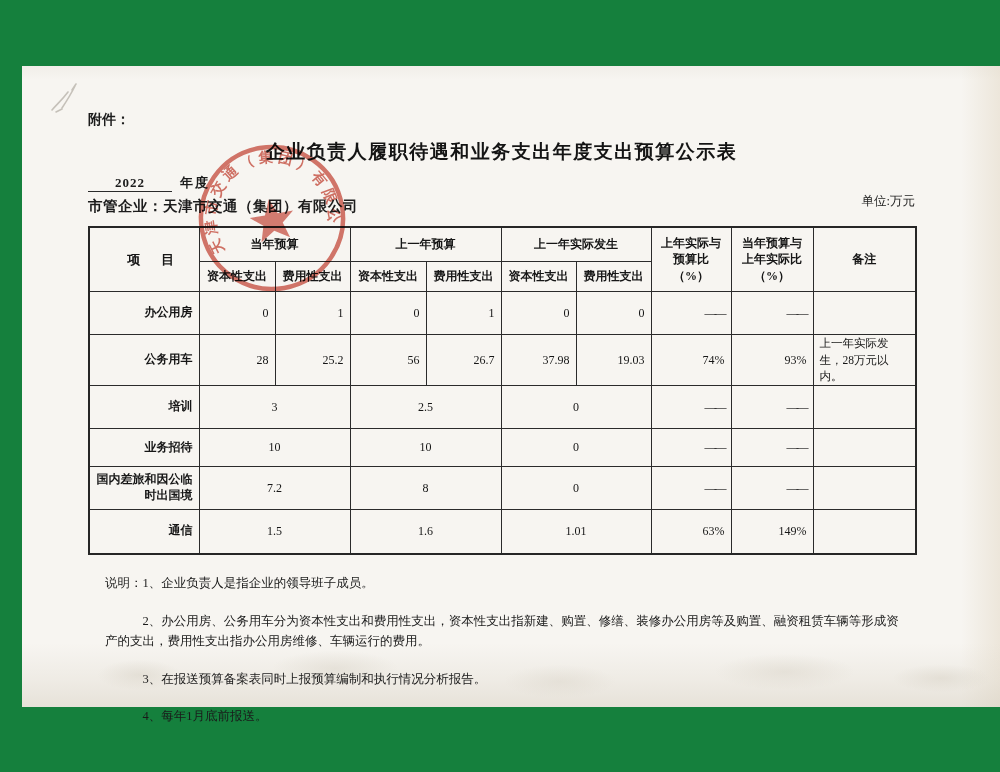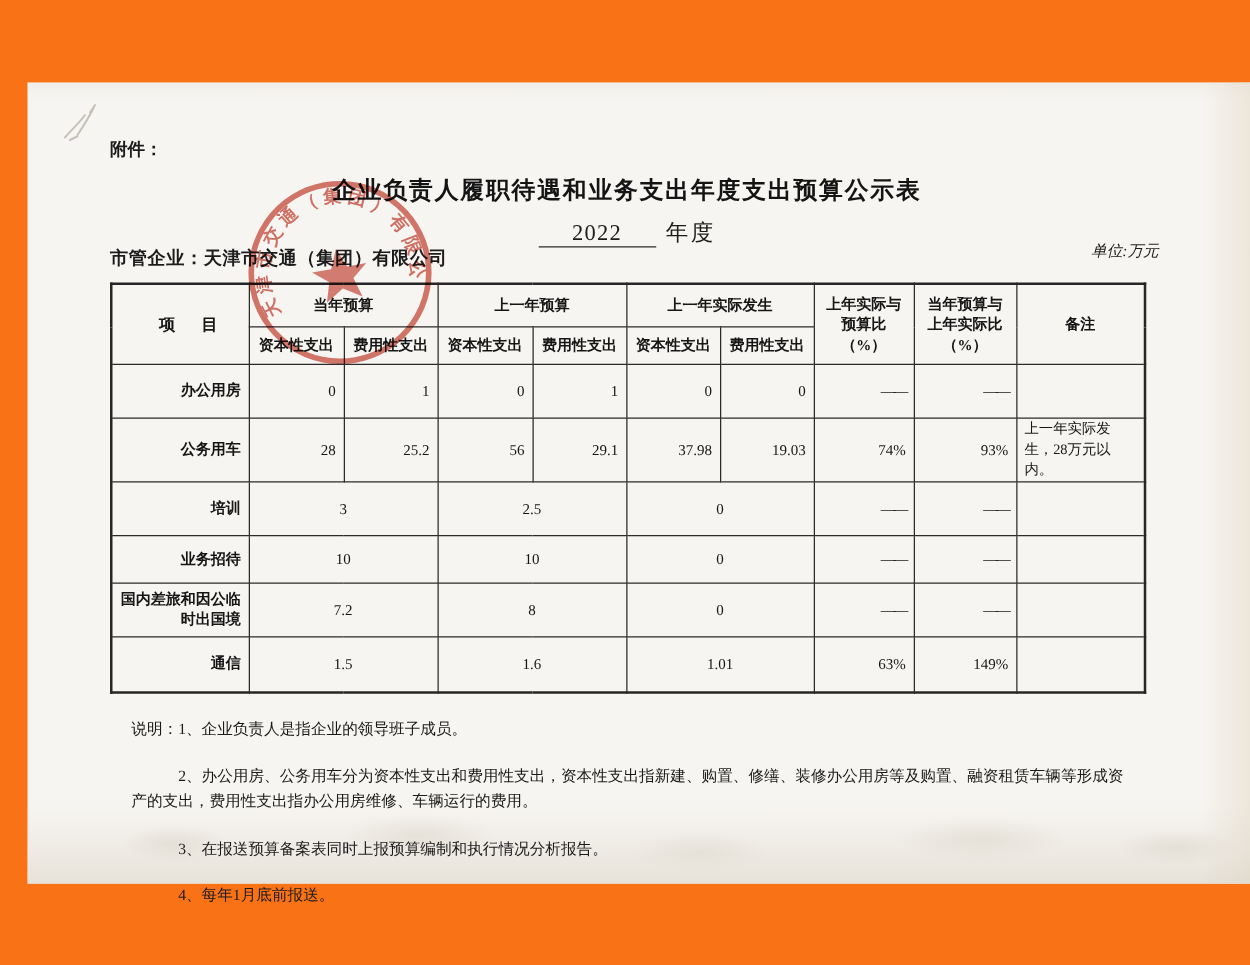--- a/index.html
+++ b/index.html
@@ -1,20 +1,20 @@
 <!DOCTYPE html>
 <html><head>
 <meta charset="utf-8">
 <style>
   html,body{margin:0;padding:0;}
   body{
     width:1000px;height:772px;background:#ffffff;overflow:hidden;
     font-family:"Liberation Serif","DejaVu Serif",serif;color:#1c1c1c;
   }
-  .page{position:relative;width:1000px;height:772px;background:#f97316;}
+  .page{position:relative;width:1000px;height:772px;background:#15803d;}
   
   .paper{
     position:absolute;left:22px;top:66px;width:978px;height:641px;
     background:
       linear-gradient(90deg, rgba(236,230,220,0) 96%, rgba(228,218,200,0.55) 100%),
       linear-gradient(180deg, rgba(230,226,218,0.35) 0px, rgba(247,245,242,0) 14px),
       #f7f5f1;
   }
   .paper .bottom-mottle{
     position:absolute;left:0;bottom:0;width:100%;height:64px;
@@ -26,25 +26,25 @@
       radial-gradient(70px 20px at 94% 55%, rgba(216,210,198,0.5), rgba(216,210,198,0) 70%),
       linear-gradient(180deg, rgba(226,221,211,0) 0%, rgba(222,216,204,0.35) 60%, rgba(214,207,193,0.5) 100%);
   }
   .scribble{position:absolute;left:48px;top:78px;}
 
   .attachment{position:absolute;left:88px;top:111px;font-size:14px;font-weight:bold;}
   .title{
     position:absolute;left:88px;top:139px;width:827px;text-align:center;
     font-size:19px;font-weight:bold;letter-spacing:1.5px;color:#141414;
   }
-  .yearline{position:absolute;left:88px;top:174px;width:827px;text-align:center;font-size:18px;font-weight:normal;}
+  .yearline{position:absolute;left:88px;top:174px;width:827px;font-size:13px;font-weight:bold;}
   .yearline .yr{border-bottom:1.5px solid #2b2b2b;padding:0 27px 1px 27px;letter-spacing:1px;}
   .yearline .suffix{margin-left:8px;letter-spacing:2px;}
   .company{position:absolute;left:88px;top:197px;font-size:14.5px;font-weight:bold;letter-spacing:0.5px;}
-  .unit{position:absolute;left:100px;top:193px;width:827px;text-align:right;font-size:12.5px;font-style:italic;}
+  .unit{position:absolute;left:88px;top:193px;width:827px;text-align:right;font-size:12.5px;}
 
   table.budget{
     position:absolute;left:88px;top:226px;width:827px;
     border-collapse:collapse;table-layout:fixed;
     font-size:12px;color:#161616;
   }
   table.budget th,table.budget td{
     border:1px solid #2b2b2b;padding:0 6px;overflow:hidden;
   }
   table.budget{border:2px solid #262626;}
@@ -131,21 +131,21 @@
         <td class="num">0</td>
         <td class="dash">——</td>
         <td class="dash">——</td>
         <td class="remark"></td>
       </tr>
       <tr style="height:42px">
         <td class="rowname">公务用车</td>
         <td class="num">28</td>
         <td class="num">25.2</td>
         <td class="num">56</td>
-        <td class="num">29.1</td>
+        <td class="num">26.7</td>
         <td class="num">37.98</td>
         <td class="num">19.03</td>
         <td class="pct">74%</td>
         <td class="pct">93%</td>
         <td class="remark">上一年实际发生，28万元以内。</td>
       </tr>
       <tr style="height:43px">
         <td class="rowname">培训</td>
         <td class="cnum" colspan="2">3</td>
         <td class="cnum" colspan="2">2.5</td>

